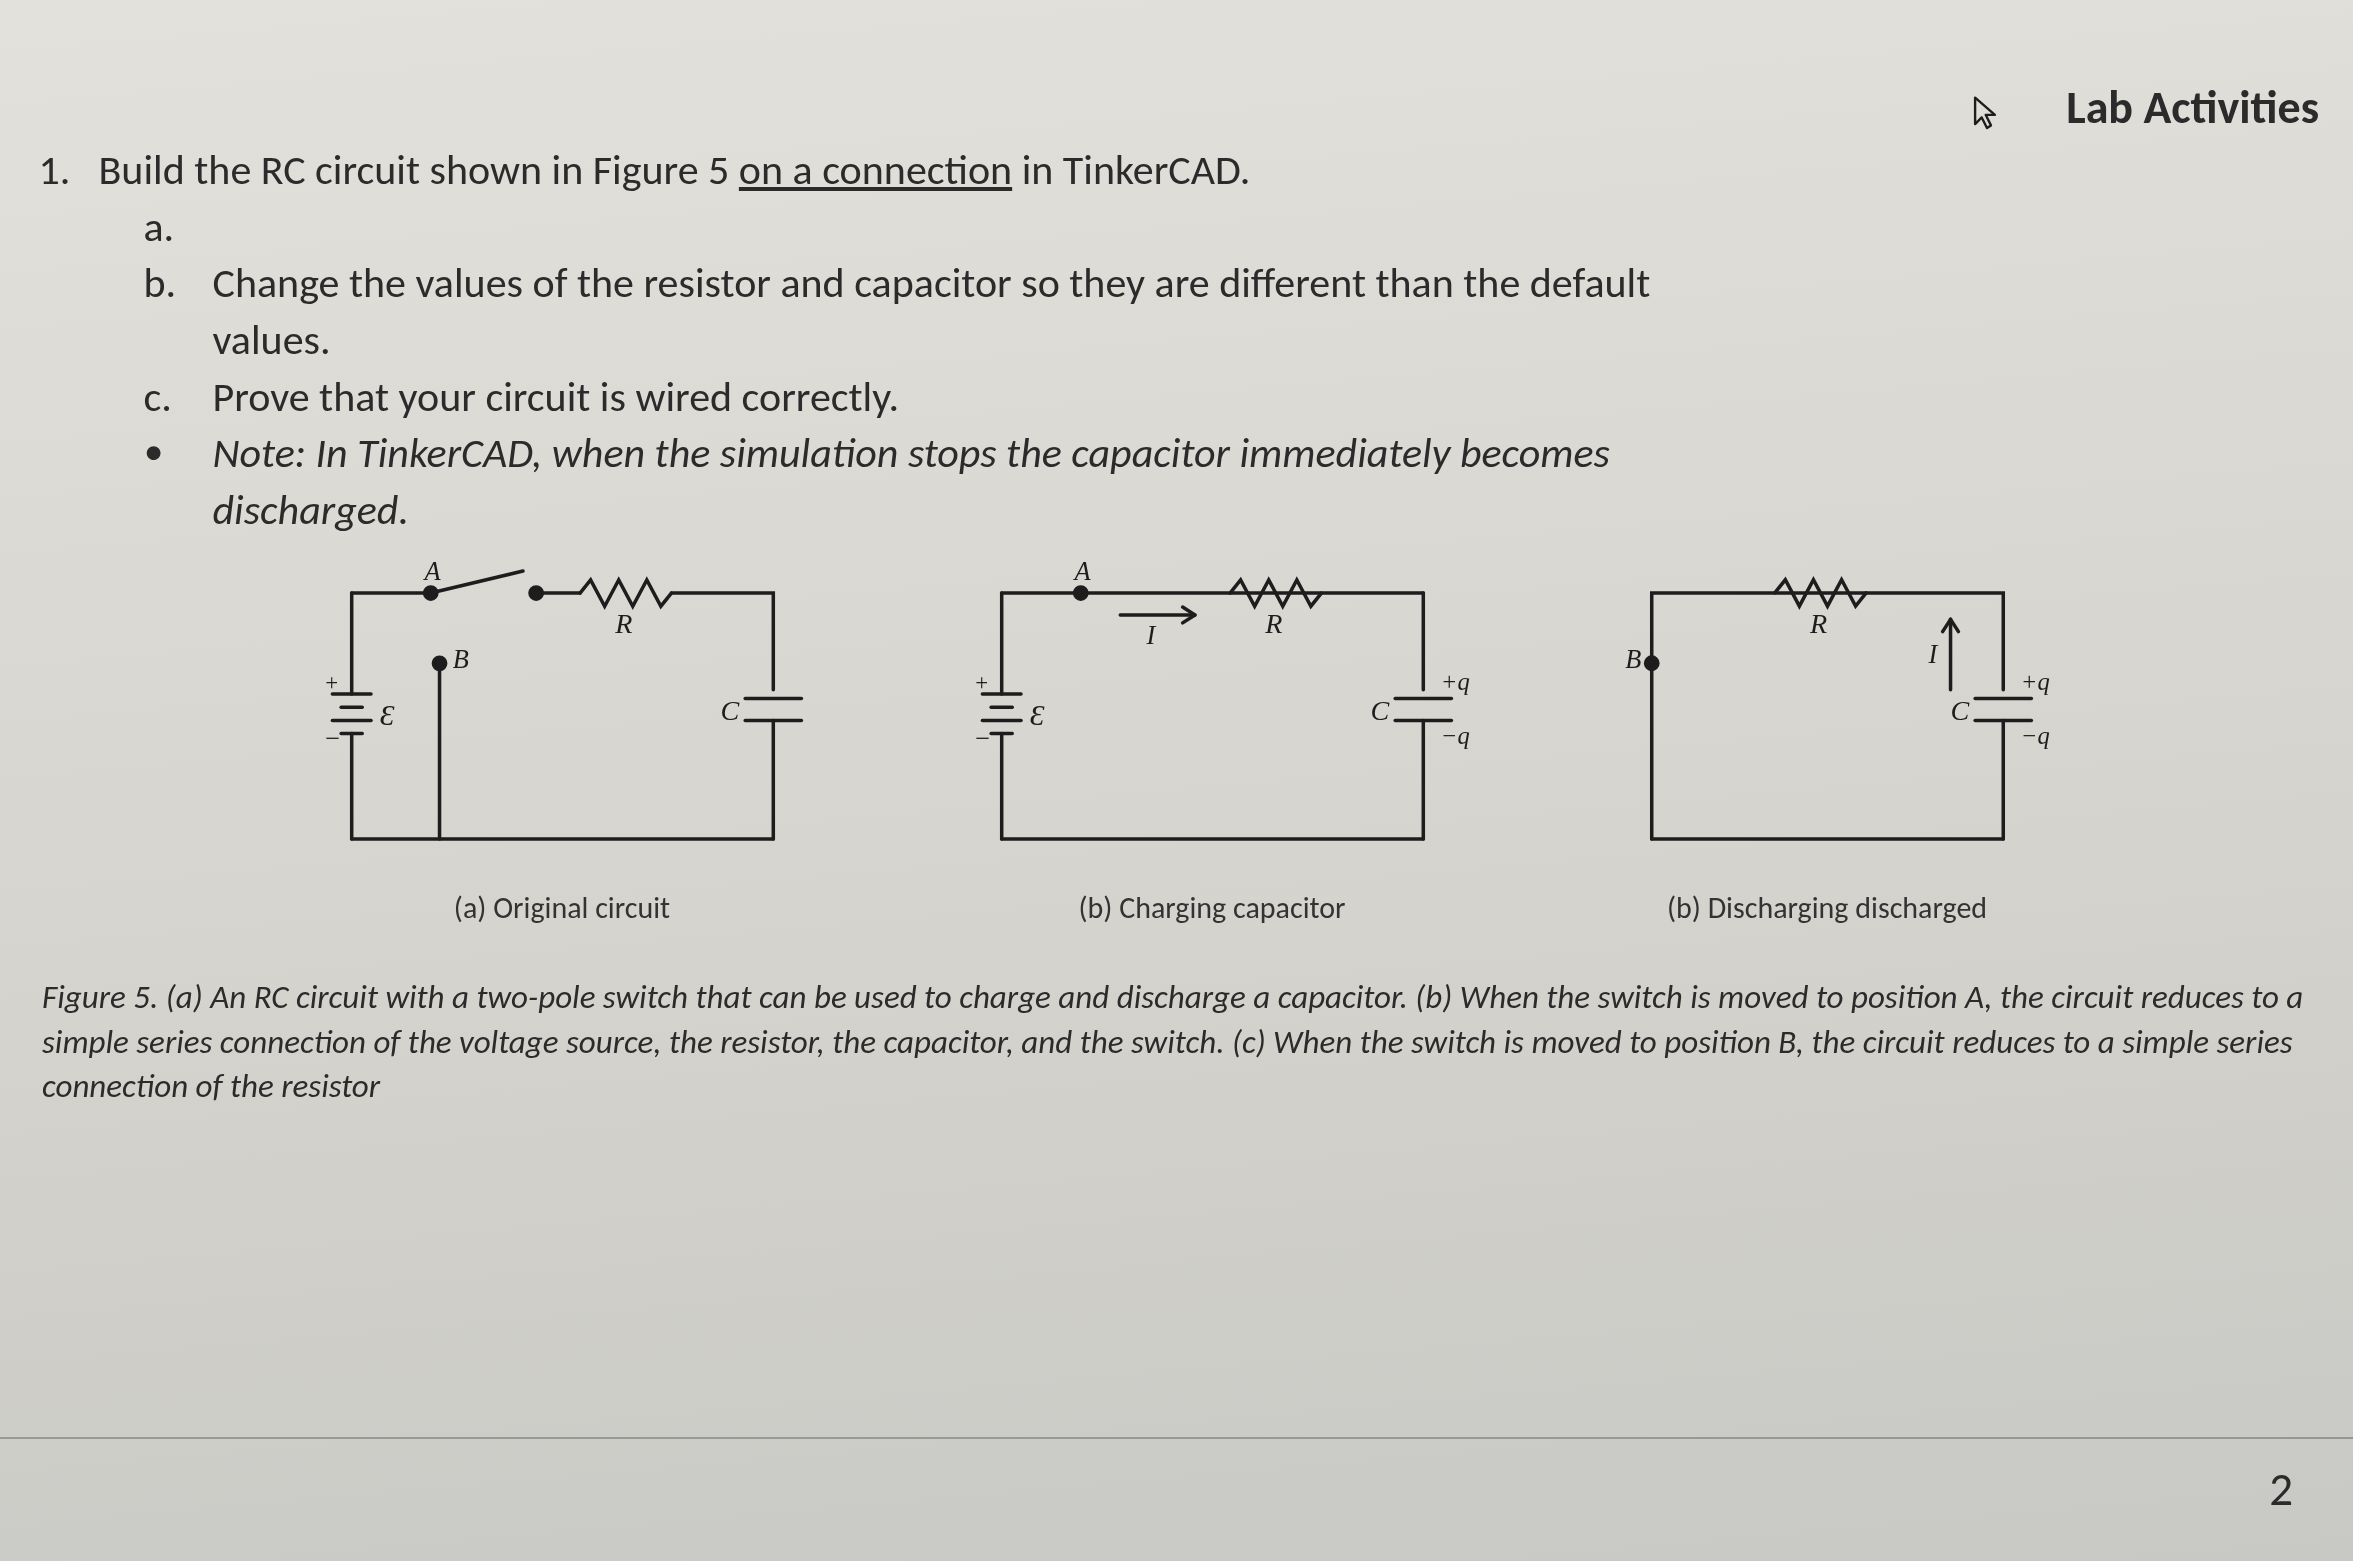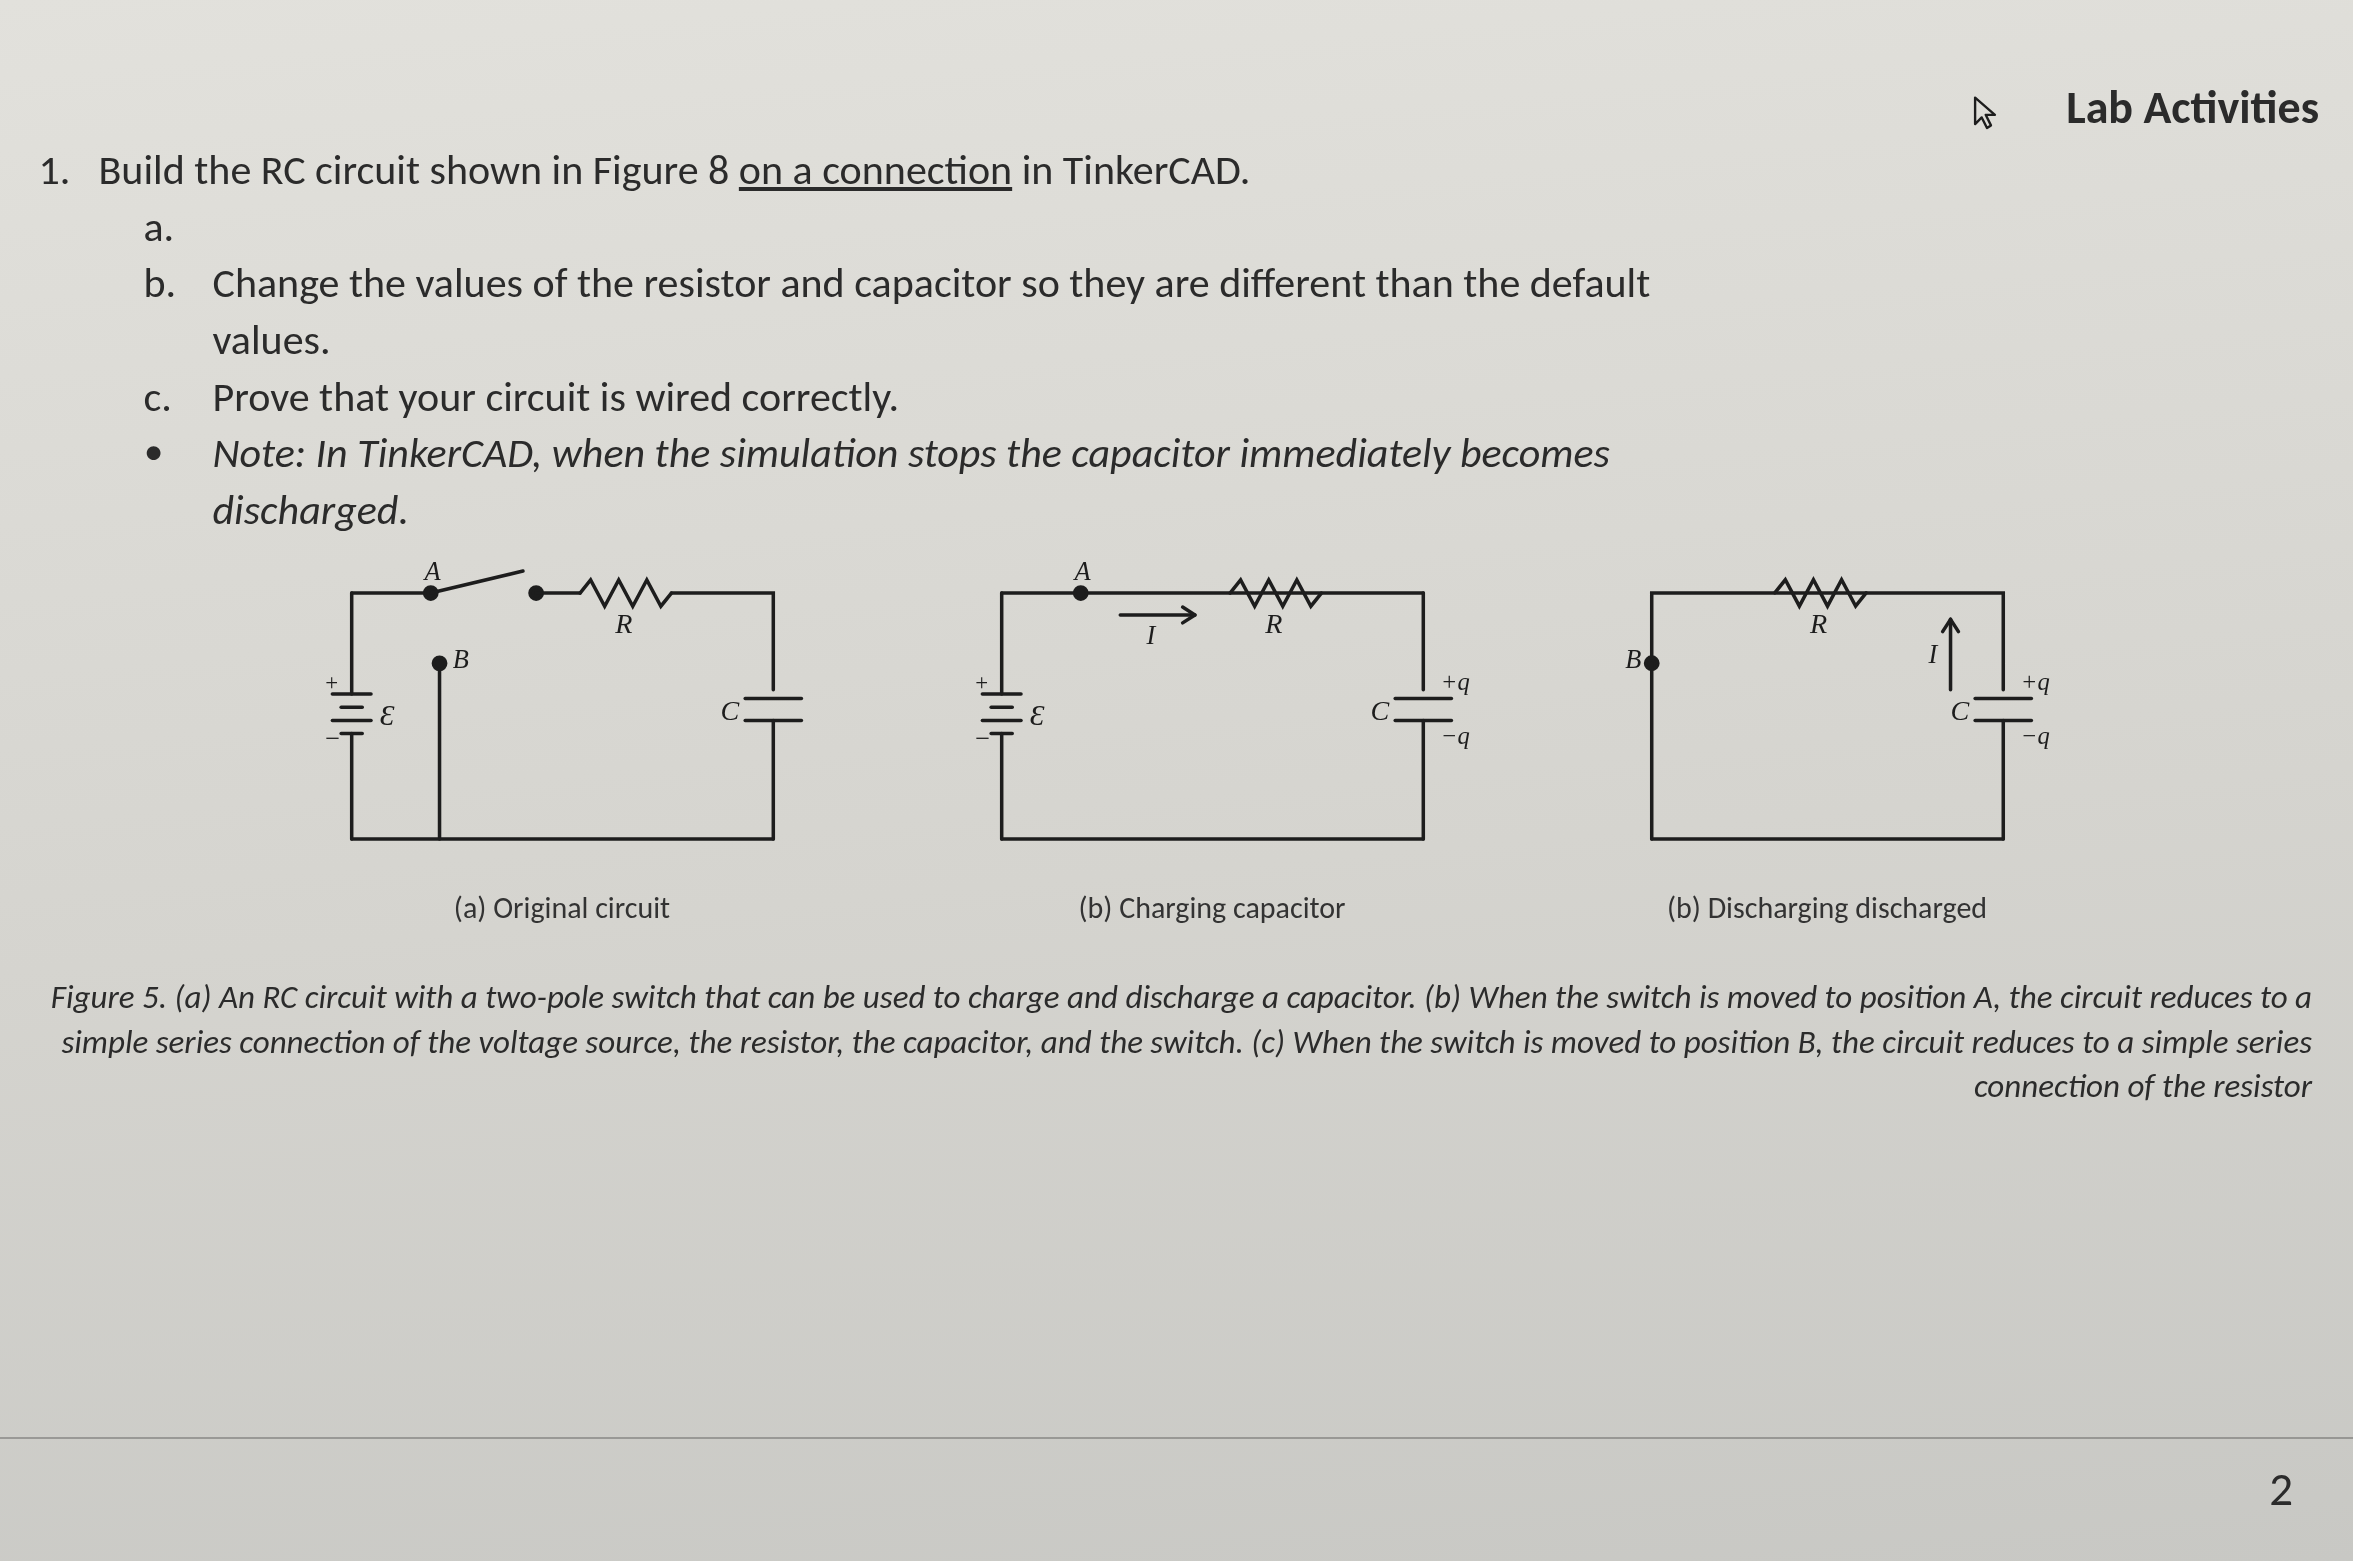--- a/index.html
+++ b/index.html
@@ -68,21 +68,20 @@
     color: #333;
     margin-top: 6px;
   }
   .figure-text {
     font-size: 33px;
     font-style: italic;
     color: #2B2B2B;
     margin-top: 49px;
     line-height: 1.34;
     padding: 0 7px;
-    text-align: right;
   }
   .hr {
     position: absolute;
     left: 0;
     right: 0;
     bottom: 123px;
     height: 1.8px;
     background: rgba(0,0,0,0.25);
   }
   .page-number {
@@ -110,21 +109,21 @@
     <svg viewBox="0 0 24 28" width="32" height="37">
       <path d="M3 2 L3 22 L8 17 L12 25 L15 23 L11 15 L18 15 Z" fill="none" stroke="#1D1D1D" stroke-width="1.8" stroke-linejoin="round"></path>
     </svg>
   </span>
 
   <div class="section-title">Lab Activities</div>
 
   <div class="list-row">
     <span class="marker">1.</span>
     <span>
-      <span>Build the RC circuit shown in Figure 8 </span><span class="underline">on a connection</span><span> in TinkerCAD.</span>
+      <span>Build the RC circuit shown in Figure 5 </span><span class="underline">on a connection</span><span> in TinkerCAD.</span>
     </span>
   </div>
 
   <div class="sub-list">
     <div class="list-row">
       <span class="marker">a.</span>
     </div>
     <div class="list-row">
       <span class="marker">b.</span>
       <span>

